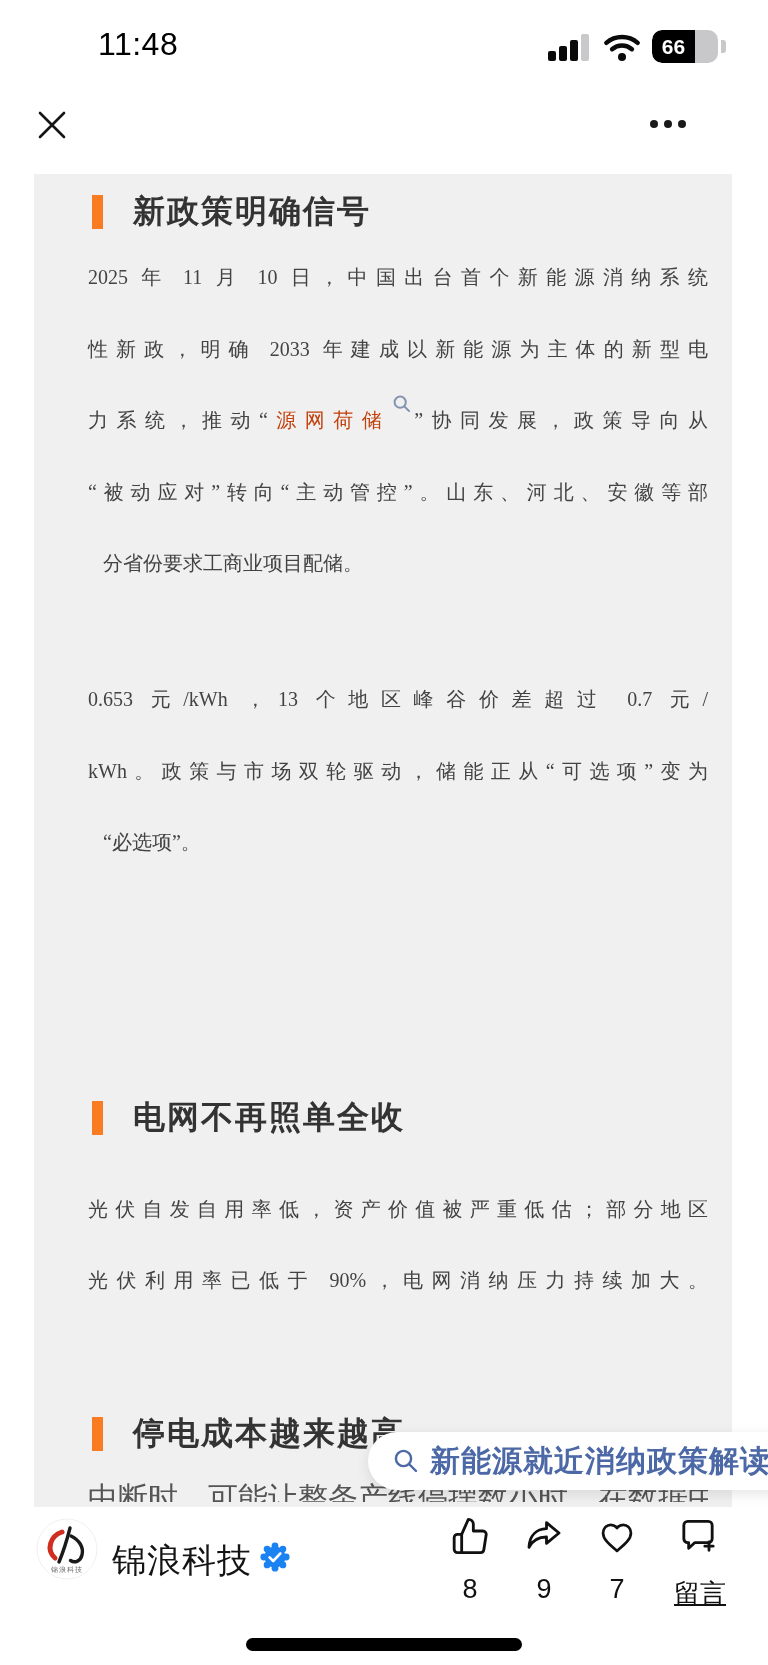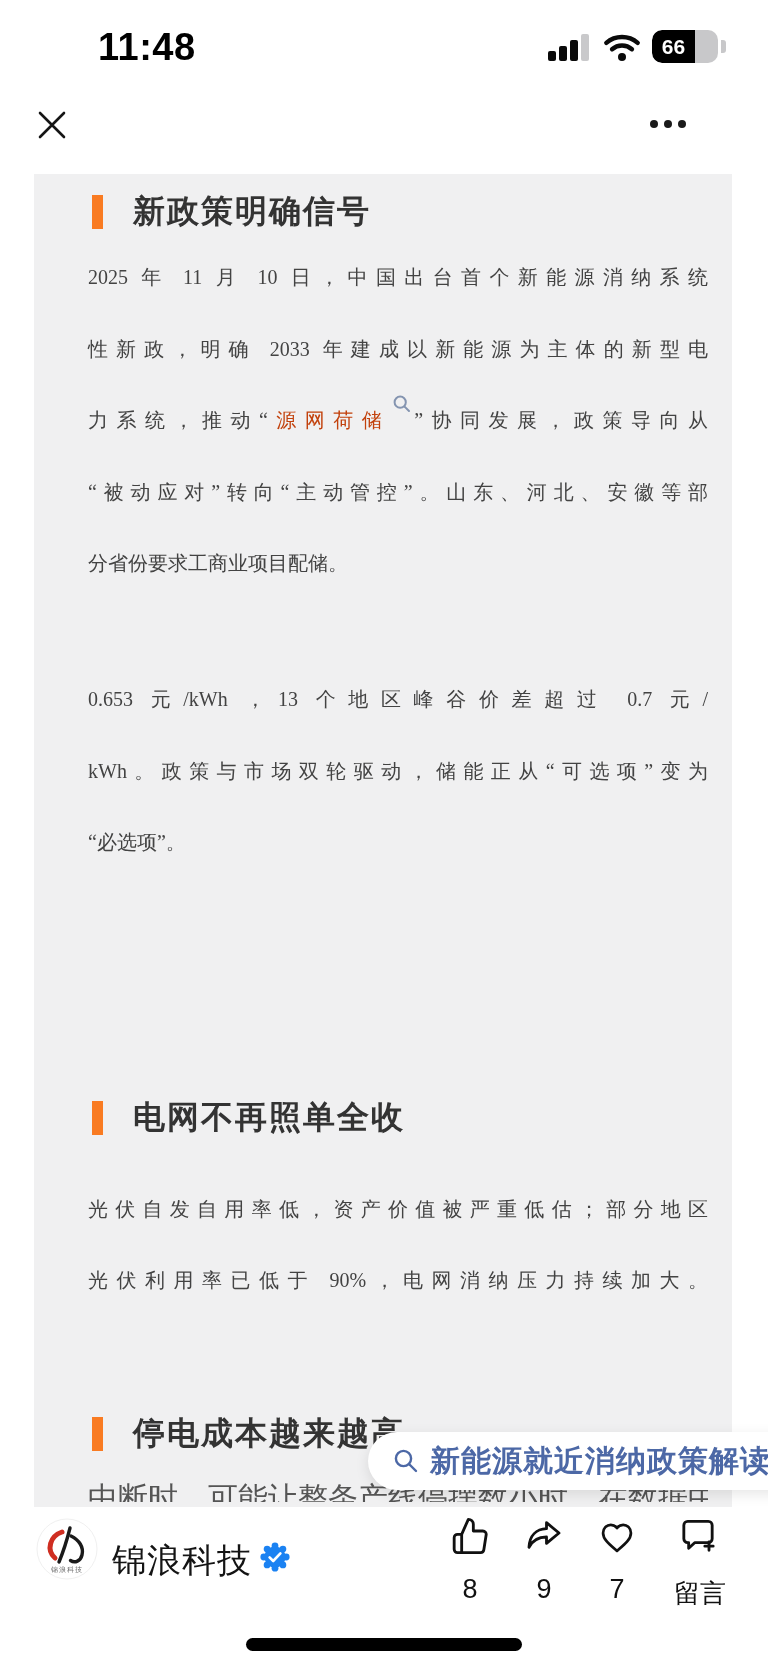--- a/index.html
+++ b/index.html
@@ -3,60 +3,60 @@
 <meta charset="utf-8">
 <style>
   html,body{margin:0;padding:0;}
   body{
     width:768px;height:1665px;position:relative;overflow:hidden;
     background:#ffffff;
     font-family:"Liberation Sans","DejaVu Sans",sans-serif;
     -webkit-font-smoothing:antialiased;
   }
   
-  .time{position:absolute;left:98px;top:26px;font-size:38px;font-weight:700;color:#000;letter-spacing:.5px;}
+  .time{position:absolute;left:98px;top:26px;font-size:32px;font-weight:400;color:#000;letter-spacing:.5px;}
   .sb-icons{position:absolute;left:546px;top:30px;display:flex;align-items:center;gap:10px;}
   .battery{position:relative;width:66px;height:33px;border-radius:10px;background:#c8c8ca;overflow:hidden;}
   .battery .fill{position:absolute;left:0;top:0;bottom:0;width:43px;background:#000;border-radius:10px 0 0 10px;}
   .battery .pct{position:absolute;left:0;top:0;width:43px;height:51px;line-height:33px;text-align:center;
     color:#fff;font-size:21px;font-weight:700;}
   .bat-cap{width:5px;height:13px;background:#c8c8ca;border-radius:0 3px 3px 0;margin-left:-7px;}
   
   .nav-close{position:absolute;left:33px;top:106px;width:38px;height:38px;cursor:pointer;}
   .nav-more{position:absolute;left:650px;top:120px;display:flex;gap:6px;cursor:pointer;}
   .nav-more i{width:8px;height:8px;border-radius:50%;background:#1a1a1a;display:block;}
   
   .card{position:absolute;left:34px;top:174px;width:698px;height:1333px;background:#f0f0f1;}
   .h-row{position:absolute;left:92px;display:flex;align-items:center;}
   .h-bar{width:11px;height:34px;background:#f97b22;margin-right:30px;flex:none;}
   .h-txt{font-size:32px;font-weight:600;color:#333;letter-spacing:2px;white-space:nowrap;}
   .pwrap{position:absolute;left:88px;width:620px;}
   .tline{font-family:"Liberation Serif","DejaVu Serif",serif;font-size:20px;color:#434343;
     line-height:71.5px;height:71.5px;text-align:justify;text-align-last:justify;white-space:nowrap;}
-  .tline.last{text-align-last:left;}
+  .tline.last{text-align-last:left;margin-left:15px;}
   .p3 .tline{line-height:71px;height:71px;}
   .wlink{color:#c2410c;text-decoration:none;cursor:pointer;}
   .sup-search{position:relative;top:-13px;margin:0 2px;}
   .clipline{position:absolute;left:88px;top:1481px;width:620px;height:21px;overflow:hidden;}
   .clipline .inner{font-family:"Liberation Serif","DejaVu Serif",serif;font-size:30px;line-height:34px;
     color:#555;text-align:justify;text-align-last:justify;white-space:nowrap;width:620px;}
   
   .pill{position:absolute;left:368px;top:1432px;width:440px;height:58px;background:#fff;border-radius:29px;
     box-shadow:0 4px 14px rgba(0,0,0,.10);display:flex;align-items:center;padding-left:24px;box-sizing:border-box;
     cursor:pointer;}
   .pill .txt{font-size:30px;font-weight:600;color:#4c68a6;margin-left:10px;white-space:nowrap;letter-spacing:1px;}
   
   .footer{position:absolute;left:0;top:1507px;width:768px;height:158px;background:#fff;}
   .logo{position:absolute;left:36px;top:1518px;width:62px;height:62px;cursor:pointer;}
   .acct{position:absolute;left:112px;top:1538px;font-size:34px;font-weight:500;color:#141414;
     letter-spacing:1px;cursor:pointer;white-space:nowrap;}
   .badge{position:absolute;left:260px;top:1542px;width:30px;height:30px;}
   .act-icon{position:absolute;top:1516px;width:40px;height:40px;cursor:pointer;}
   .act-count{position:absolute;top:1574px;width:44px;text-align:center;font-size:27px;color:#111;}
-  .act-label{position:absolute;top:1576px;width:70px;text-align:center;font-size:26px;color:#111;}
+  .act-label{position:absolute;top:1576px;width:70px;text-align:center;font-size:26px;color:#111;text-decoration:underline;}
   .home-ind{position:absolute;left:246px;top:1638px;width:276px;height:13px;border-radius:7px;background:#000;}
   svg{display:block;}
 </style>
 </head>
 <body>
 
 <div class="time">11:48</div>
 <div class="sb-icons">
   <span>
     <svg width="46" height="32" viewBox="0 0 46 32">

